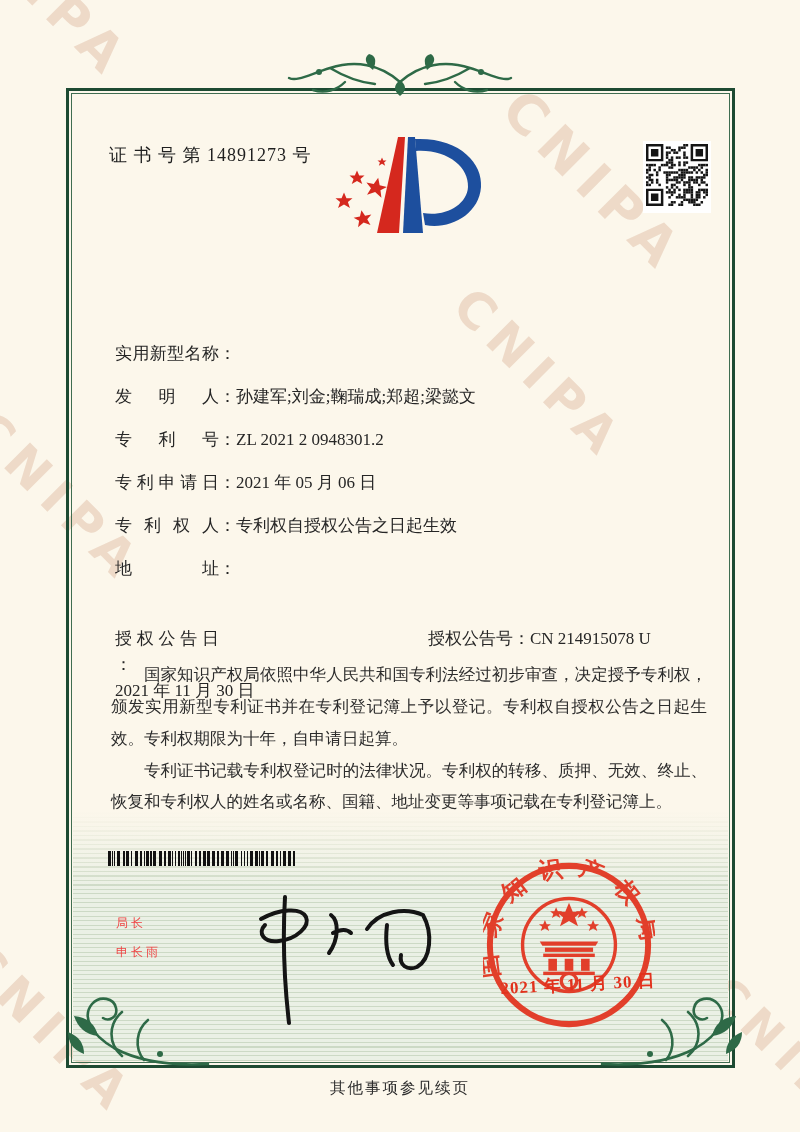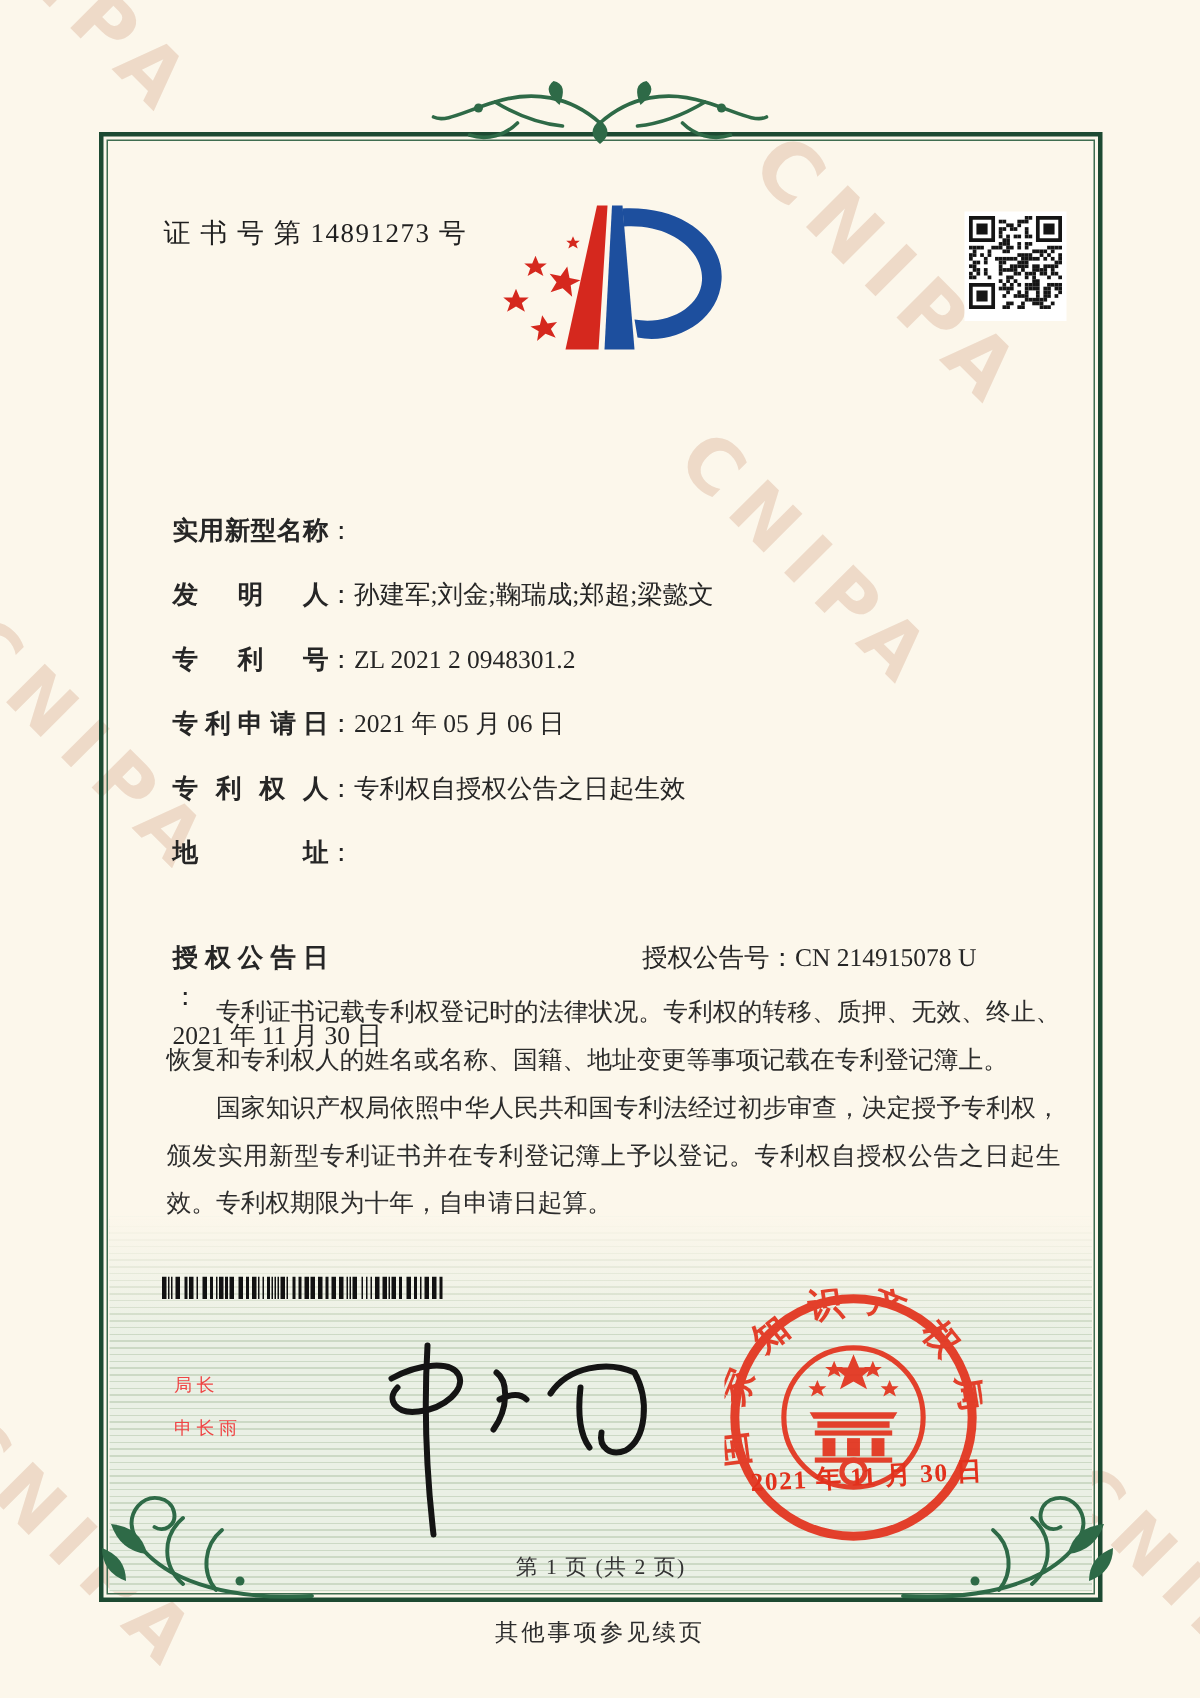--- a/index.html
+++ b/index.html
@@ -41,21 +41,21 @@
   .cert-no{position:absolute;left:40px;top:52px;font-size:18px;letter-spacing:1px;color:#1f1f1f;}
   .logo{position:absolute;left:262px;top:40px;}
   .qr{position:absolute;left:574px;top:50px;background:#fff;padding:3px;}
   .title{
     position:absolute;left:0;right:0;top:156px;text-align:center;
     font-size:40px;font-weight:bold;letter-spacing:7px;color:#141414;
   }
 
   .fields{position:absolute;left:46px;top:250px;width:585px;font-size:17px;}
   .field-row{display:flex;margin-bottom:17px;line-height:26px;align-items:flex-start;}
-  .flabel{display:inline-block;width:104px;text-align:justify;text-align-last:justify;flex:none;font-weight:bold;}
+  .flabel{display:inline-block;width:104px;text-align:justify;text-align-last:justify;flex:none;}
   .fcolon{flex:none;}
   .fvalue{flex:1;}
   .grant-row{position:absolute;left:46px;top:535px;width:585px;font-size:17px;line-height:26px;}
   .grant-right{position:absolute;left:313px;top:0;display:flex;}
   .grant-left{display:flex;flex-direction:column;}
 
   .paras{
     position:absolute;left:42px;top:568px;width:596px;
     font-size:16.5px;line-height:1.93;text-align:justify;color:#2c2c2c;
   }
@@ -366,22 +366,22 @@
       <span>2021 年 11 月 30 日</span>
     </div>
     <div class="grant-right">
       <span>授权公告号</span>
         <span class="fcolon">：</span>
       <span>CN 214915078 U</span>
     </div>
   </div>
 
   <div class="paras" id="paras">
+      <p>国家知识产权局依照中华人民共和国专利法经过初步审查，决定授予专利权，颁发实用新型专利证书并在专利登记簿上予以登记。专利权自授权公告之日起生效。专利权期限为十年，自申请日起算。</p>
       <p>专利证书记载专利权登记时的法律状况。专利权的转移、质押、无效、终止、恢复和专利权人的姓名或名称、国籍、地址变更等事项记载在专利登记簿上。</p>
-      <p>国家知识产权局依照中华人民共和国专利法经过初步审查，决定授予专利权，颁发实用新型专利证书并在专利登记簿上予以登记。专利权自授权公告之日起生效。专利权期限为十年，自申请日起算。</p>
     </div>
 
   <div class="barcode">
     <svg id="bcsvg" width="188" height="15">
         <rect x="0" y="0" width="3" height="15" fill="#111"></rect>
         <rect x="4" y="0" width="1" height="15" fill="#111"></rect>
         <rect x="6" y="0" width="1" height="15" fill="#111"></rect>
         <rect x="9" y="0" width="3" height="15" fill="#111"></rect>
         <rect x="15" y="0" width="2" height="15" fill="#111"></rect>
         <rect x="18" y="0" width="3" height="15" fill="#111"></rect>
@@ -471,21 +471,20 @@
         <rect x="70" y="131" width="60" height="4"></rect>
         <circle cx="100" cy="142" r="9" fill="none" stroke="#e2311c" stroke-width="4"></circle>
       </g>
       <defs>
         <path id="st2" d="M0,-10 L2.9,-3.2 10,-3.2 4.6,1.2 7,8.1 0,4 -7,8.1 -4.6,1.2 -10,-3.2 -2.9,-3.2 Z"></path>
       </defs>
     </svg>
   </div>
   <div class="seal-date">2021 年 11 月 30 日</div>
 
-  <div class="page-num">第 1 页 (共 2 页)</div>
 </div>
 
 <div class="orn orn-top">
   <svg width="230" height="50" viewBox="0 0 230 50">
     <g fill="none" stroke="#2e6a47" stroke-width="2.4" stroke-linecap="round">
       <path d="M115,30 C95,12 70,8 45,16 C25,22 12,30 4,26 M45,16 C55,22 70,30 90,32"></path>
       <path d="M115,30 C135,12 160,8 185,16 C205,22 218,30 226,26 M185,16 C175,22 160,30 140,32"></path>
       <path d="M60,30 C52,38 40,42 28,38 M170,30 C178,38 190,42 202,38"></path>
     </g>
     <g fill="#2e6a47">

